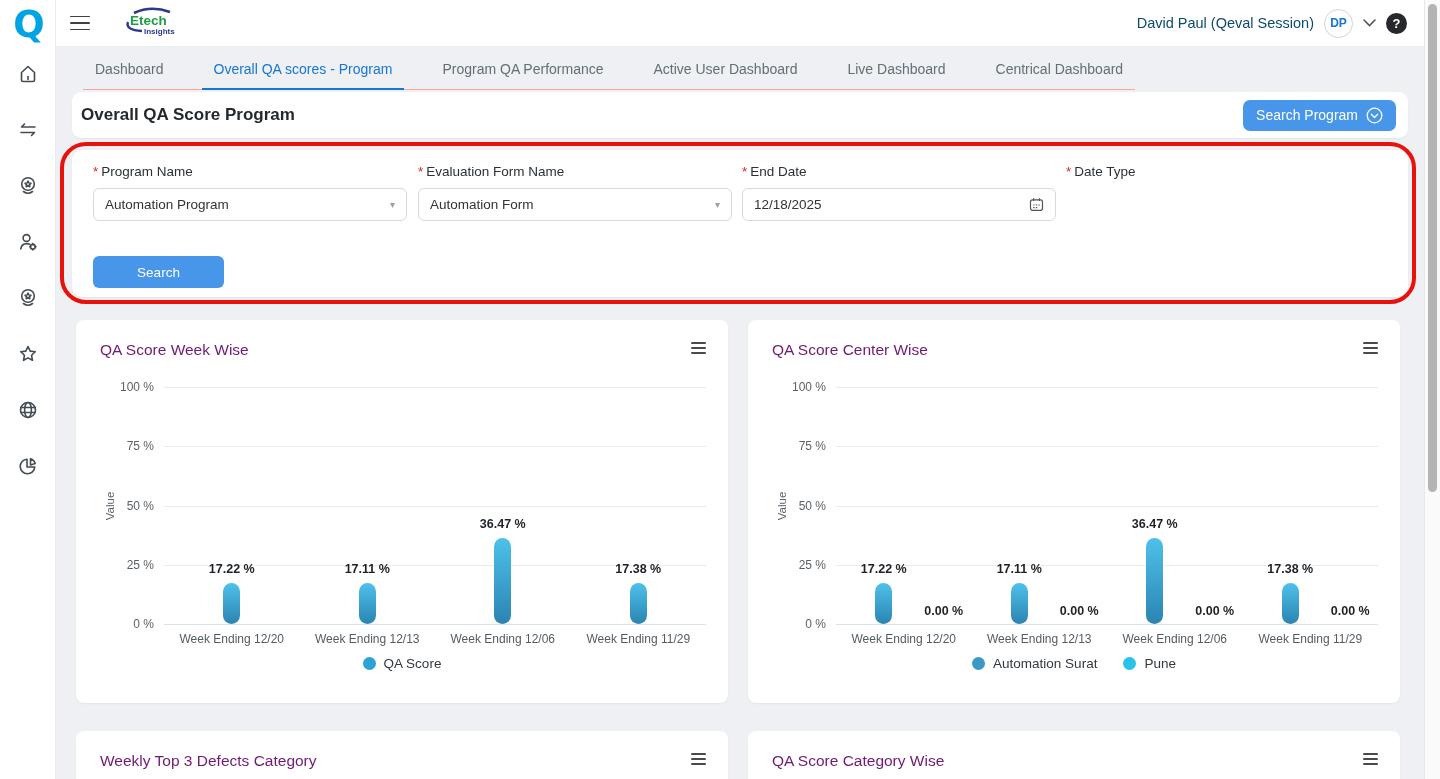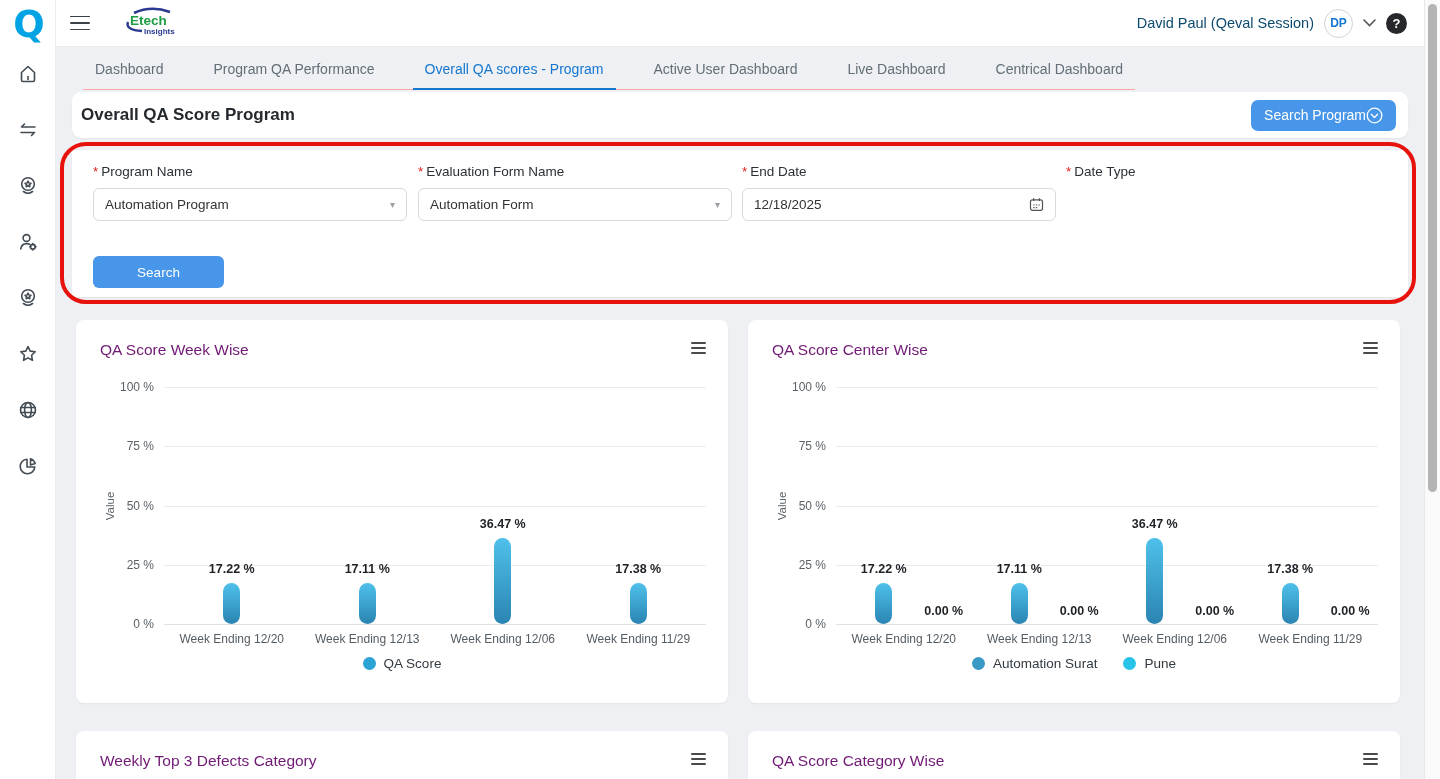--- a/index.html
+++ b/index.html
@@ -34,27 +34,27 @@
   
   .tabs { position:absolute; left:83px; top:50px; display:inline-flex; gap:26px; border-bottom:1px solid #fca5a5; z-index:2; }
   .tab { padding:11px 12px; font-size:14px; color:#636e77; cursor:pointer; white-space:nowrap; }
   .tab.active { color:#1677d0; border-bottom:2px solid #1677d0; margin-bottom:-1px; }
 
   
   .title-card { position:absolute; left:72px; top:92px; width:1336px; height:46px; background:#fff; border-radius:9px;
                 box-shadow:0 1px 2px rgba(0,0,0,.05); display:flex; align-items:center; padding:0 12px 0 9px; z-index:2; }
   .page-title { font-size:17px; font-weight:bold; color:#24292e; }
   .search-program-btn { margin-left:auto; background:#4796e9; color:#fff; border:none; border-radius:7px; height:31px;
-                        display:flex; align-items:center; padding:0 13px; font-size:14px; cursor:pointer; font-family:inherit; }
+                        display:flex; align-items:center; gap:8px; padding:0 13px; font-size:14px; cursor:pointer; font-family:inherit; }
 
   
   .red-annotation { position:absolute; left:60px; top:142px; width:1356px; height:162px; border:4px solid #e8120c; border-radius:26px; z-index:3; pointer-events:none; }
 
   
-  .form-card { position:absolute; left:72px; top:150px; width:1336px; height:147px; background:#fff; border-radius:2px;
+  .form-card { position:absolute; left:72px; top:150px; width:1336px; height:147px; background:#fff; border-radius:10px;
                box-shadow:0 1px 2px rgba(0,0,0,.05); z-index:2; }
   .field { position:absolute; top:14px; width:314px; }
   .f0 { left:21px; } .f1 { left:346px; } .f2 { left:670px; } .f3 { left:994px; width:330px; }
   .field-label { font-size:13.5px; color:#2b3136; margin-bottom:9px; }
   .req { color:#e02020; margin-right:3px; }
   .select-box, .date-box { height:33px; border:1px solid #d9d9d9; border-radius:6px; background:#fff; display:flex; align-items:center;
                padding:0 11px; font-size:13.5px; color:#333; cursor:pointer; }
   .select-box .caret { margin-left:auto; color:#9aa0a6; font-size:10px; }
   .date-box .cal { margin-left:auto; display:flex; }
   .radio-row { display:flex; align-items:center; gap:26px; margin-top:4px; }
@@ -177,22 +177,22 @@
         </svg>
     </span>
     <div class="help-btn">?</div>
   </div>
 </div>
 
 <div class="content-bg"></div>
 
 <div class="tabs">
     <div class="tab">Dashboard</div>
+    <div class="tab active">Overall QA scores - Program</div>
     <div class="tab">Program QA Performance</div>
-    <div class="tab active">Overall QA scores - Program</div>
     <div class="tab">Active User Dashboard</div>
     <div class="tab">Live Dashboard</div>
     <div class="tab">Centrical Dashboard</div>
   </div>
 
 <div class="title-card">
   <span class="page-title">Overall QA Score Program</span>
   <button class="search-program-btn">
     <span>Search Program</span>
     <svg width="17" height="17" viewBox="0 0 17 17">

